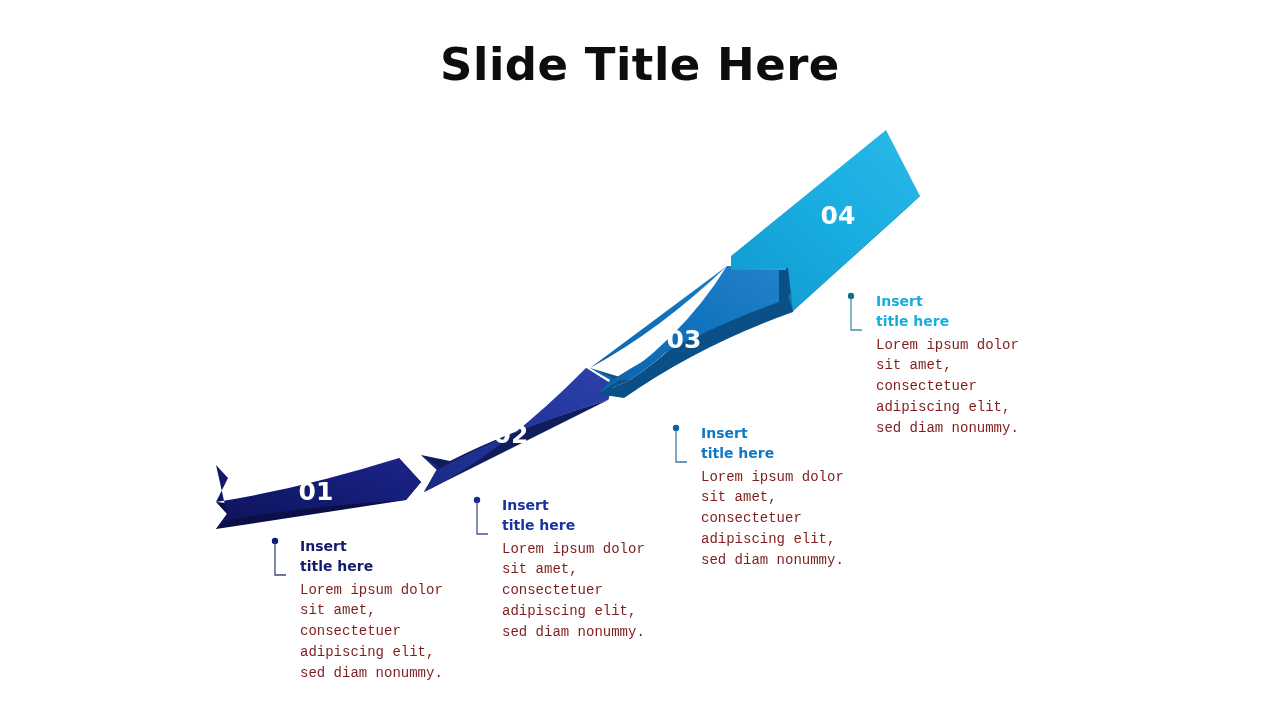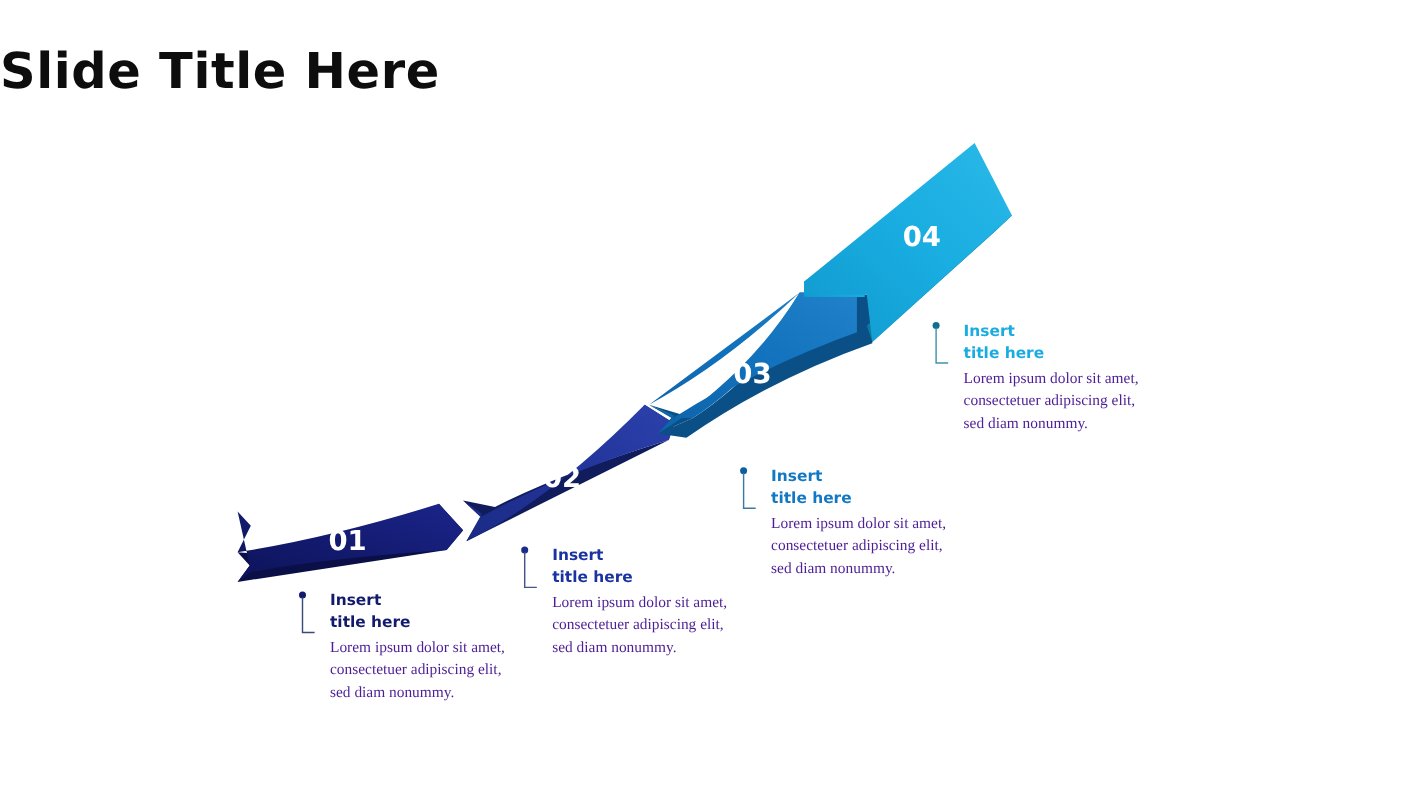--- a/index.html
+++ b/index.html
@@ -15,20 +15,21 @@
     font-family: "Liberation Sans", sans-serif;
     -webkit-font-smoothing: antialiased;
   }
 
   
   #slide-title {
     position: absolute;
     top: 38px;
     left: 0;
     width: 1280px;
+    text-align: center;
     font-size: 45px;
     font-weight: bold;
     letter-spacing: 0.5px;
     color: #0d0d0d;
     font-family: "DejaVu Sans", sans-serif;
   }
 
   
   #arrow-chain {
     position: absolute;
@@ -62,24 +63,24 @@
   }
   .callout-title {
     font-family: "DejaVu Sans", sans-serif;
     font-size: 14px;
     font-weight: bold;
     line-height: 1.42;
     margin: 0 0 3px 0;
     white-space: pre-line;
   }
   .callout-body {
-    font-family: Liberation Serif, serif;
+    font-family: Liberation Mono, monospace;
     font-size: 14px;
     line-height: 1.48;
-    color: #4c1d95;
+    color: #7f1d1d;
     margin: 0;
     white-space: pre-line;
   }
 
   #callout-1 { left: 267px; top: 537px; }
   #callout-2 { left: 469px; top: 496px; }
   #callout-3 { left: 668px; top: 424px; }
   #callout-4 { left: 843px; top: 292px; }
 </style>
 </head>

